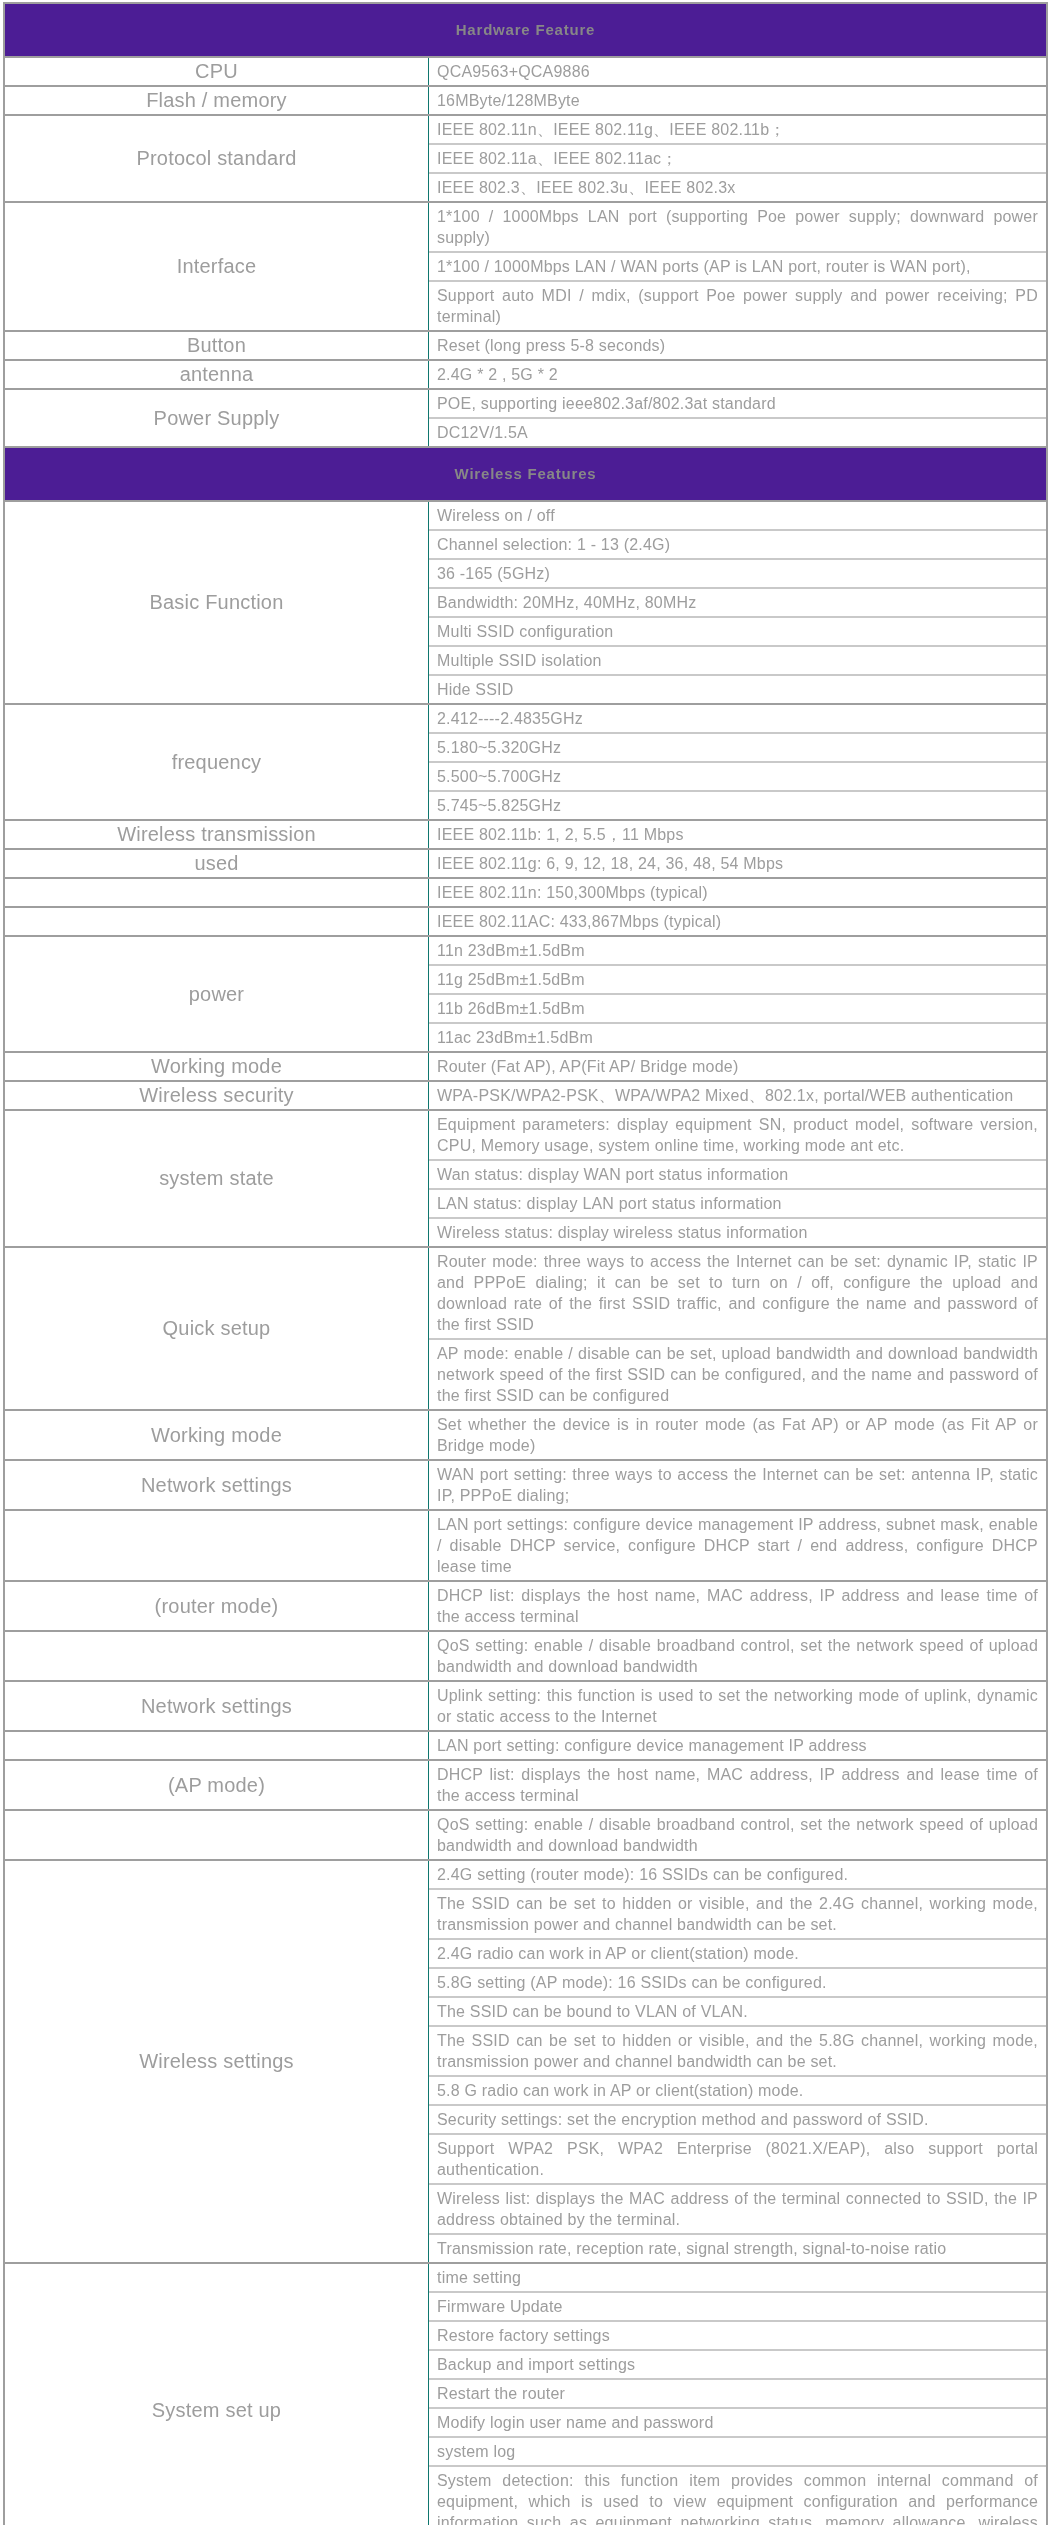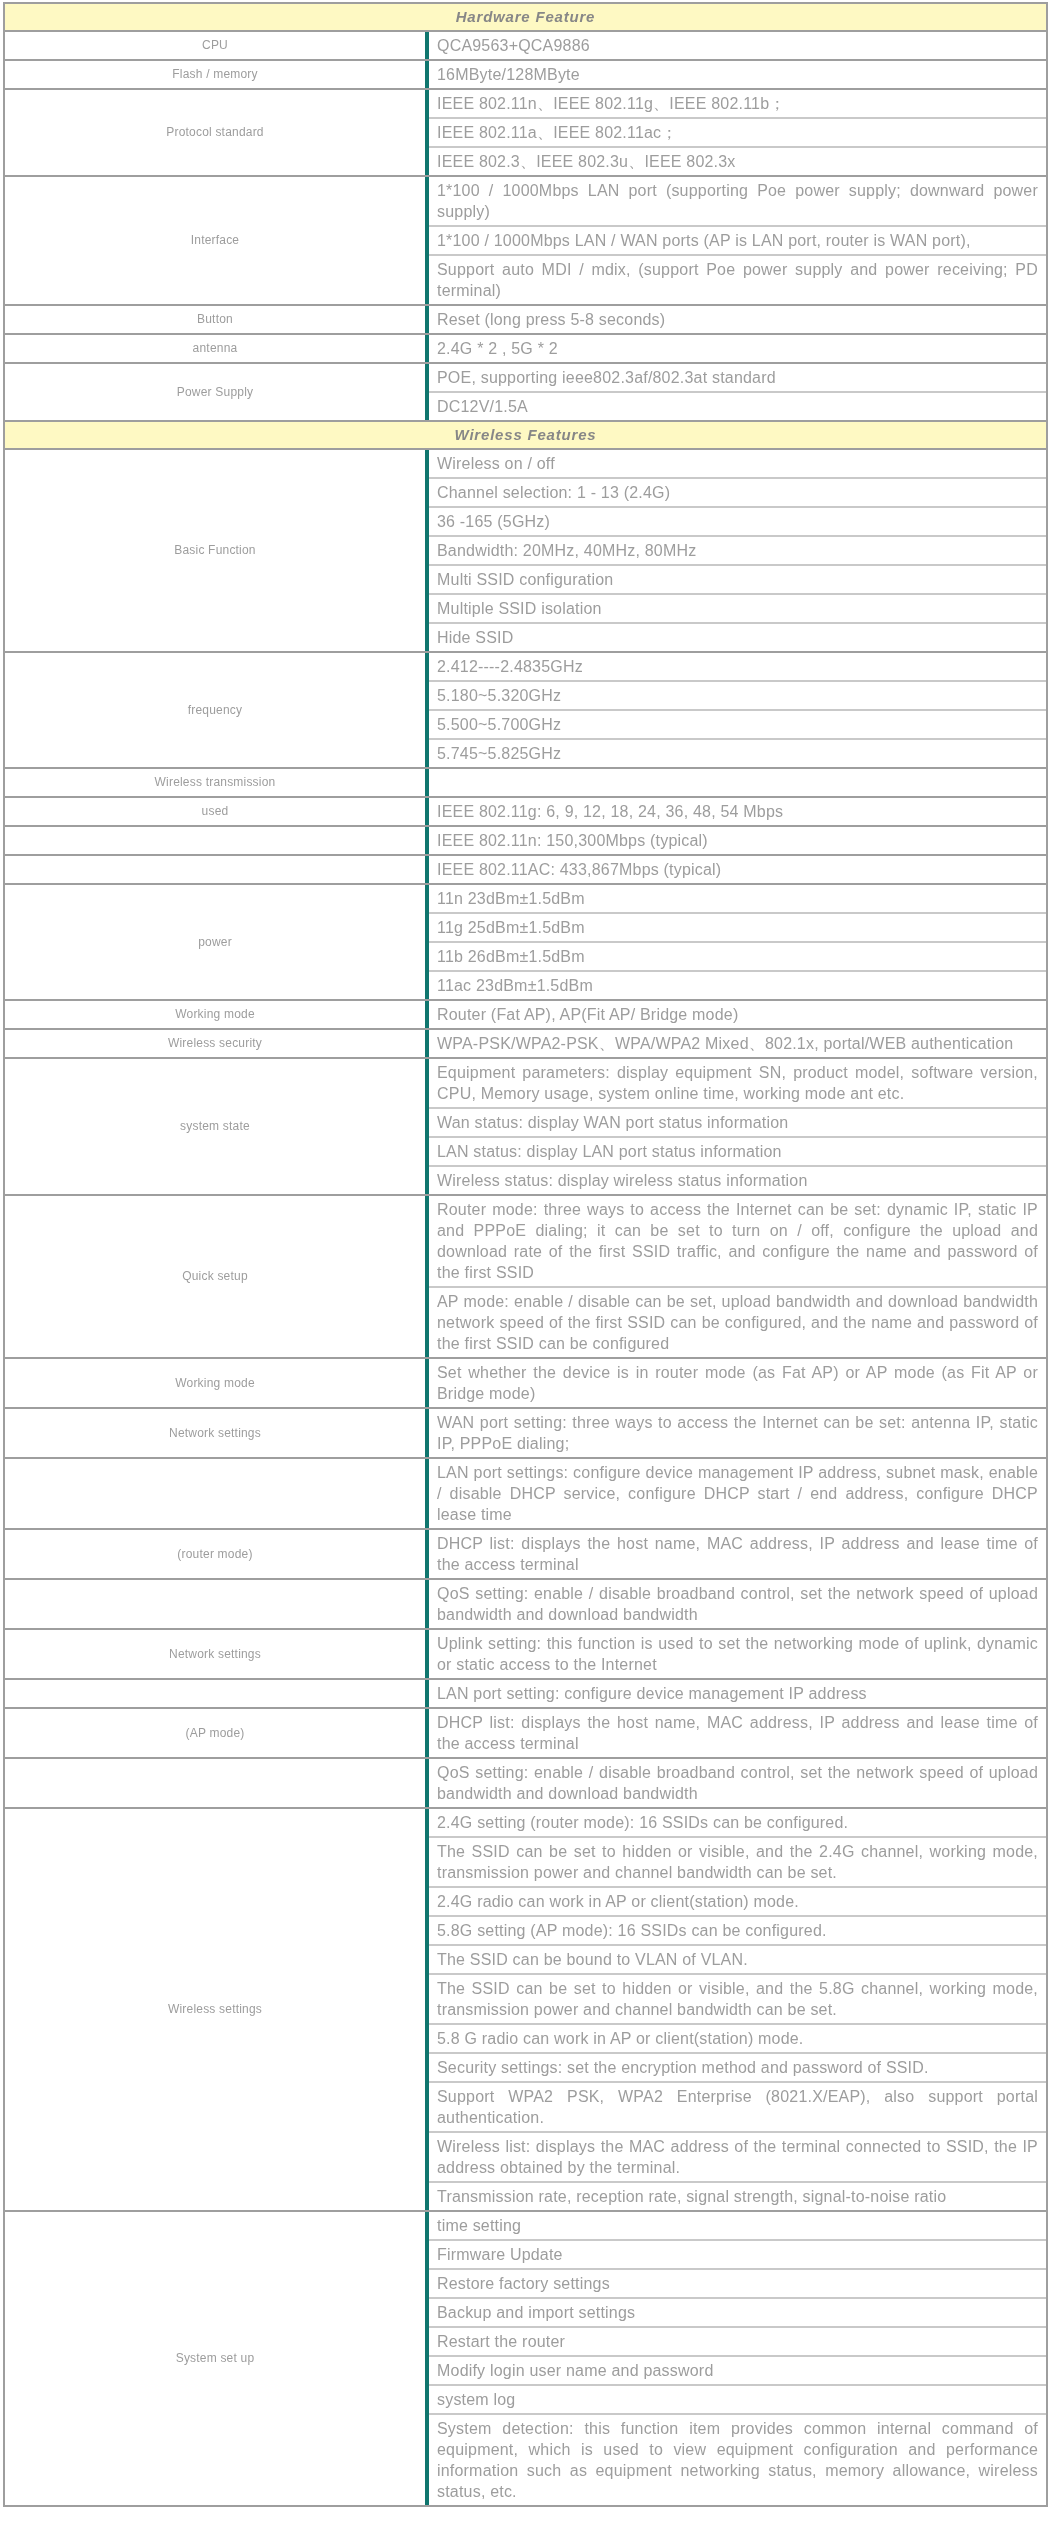--- a/index.html
+++ b/index.html
@@ -14,52 +14,51 @@
     background: #ffffff;
     box-sizing: border-box;
     padding: 2px 0 0 3px;
   }
   .spec-table {
     width: 1041px;
     border: 2px solid #9e9e9e;
     background: #ffffff;
   }
   .section-header {
-    background: #fef9c3;
+    background: #4c1d95;
     color: #878787;
     font-weight: bold;
     font-size: 15px;
     line-height: 20px;
     text-align: center;
     letter-spacing: 0.8px;
-    padding: 3px 0;
+    padding: 16px 0;
     border-top: 2px solid #9e9e9e;
-    font-style: italic;
   }
   .spec-table > *:first-child {
     border-top: none;
   }
   .group {
     display: flex;
     align-items: stretch;
     border-top: 2px solid #9e9e9e;
   }
   .label-cell {
     flex: 0 0 424px;
     display: flex;
     align-items: center;
     justify-content: center;
     text-align: center;
     color: #9d9d9d;
-    font-size: 12px;
+    font-size: 20px;
     line-height: 21px;
     letter-spacing: 0.2px;
     padding: 3px 6px;
     box-sizing: border-box;
-    border-right: 4px solid #0f766e;
+    border-right: 1px solid #0f766e;
   }
   .value-col {
     flex: 1 1 auto;
     display: flex;
     flex-direction: column;
     min-width: 0;
   }
   .value-cell {
     flex: 1 0 auto;
     color: #9d9d9d;
@@ -194,20 +193,25 @@
           <div class="value-cell">
             <span>5.500~5.700GHz</span>
           </div>
           <div class="value-cell">
             <span>5.745~5.825GHz</span>
           </div>
         </div>
       </div>
       <div class="group">
         <div class="label-cell">Wireless transmission</div>
+        <div class="value-col">
+          <div class="value-cell">
+            <span>IEEE 802.11b: 1, 2, 5.5，11 Mbps</span>
+          </div>
+        </div>
       </div>
       <div class="group">
         <div class="label-cell">used</div>
         <div class="value-col">
           <div class="value-cell">
             <span>IEEE 802.11g: 6, 9, 12, 18, 24, 36, 48, 54 Mbps</span>
           </div>
         </div>
       </div>
       <div class="group">

